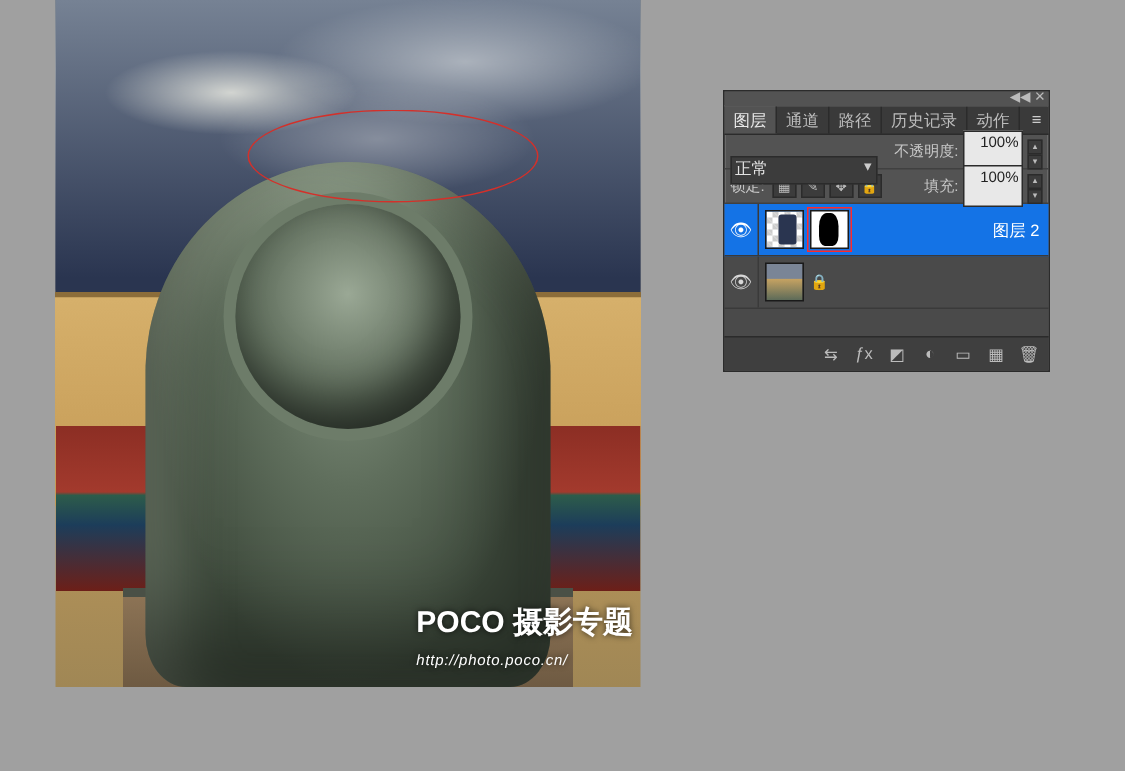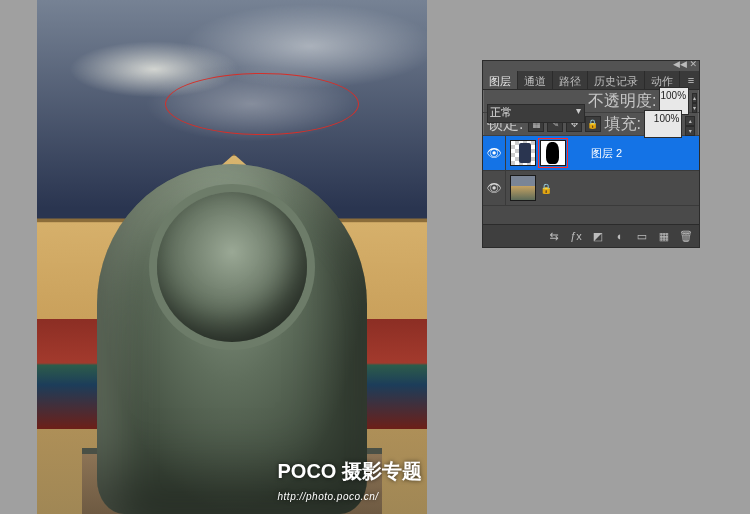--- a/index.html
+++ b/index.html
@@ -13,21 +13,21 @@
     overflow: hidden;
     position: relative;
   }
 
   
   .photo {
     position: absolute;
     left: 37px;
     top: 0;
     width: 390px;
-    height: 514px;
+    height: 458px;
     background: linear-gradient(to bottom,
       #5a6a7c 0%, #9fa8b0 10%, #6d7b90 20%, #2e3a53 35%, #1e2840 42%,
       #caa767 45%, #d2ad6e 55%, #b9965a 70%, #a08755 100%);
     overflow: hidden;
   }
   .sky-clouds {
     position: absolute;
     inset: 0 0 55% 0;
     background:
       radial-gradient(ellipse 120px 40px at 30% 30%, rgba(240,240,230,0.8), transparent 70%),
@@ -184,21 +184,21 @@
   }
 
   .row {
     display: flex;
     align-items: center;
     height: 22px;
     padding: 0 4px;
     border-bottom: 1px solid #404040;
     gap: 3px;
   }
-  .row label { color: #c8c8c8; font-size: 16px; white-space: nowrap; }
+  .row label { color: #c8c8c8; font-size: 10px; white-space: nowrap; }
   .blend-select {
     flex: 0 0 92px;
     height: 17px;
     background: #3c3c3c;
     border: 1px solid #2b2b2b;
     color: #e2e2e2;
     font-size: 11px;
     padding: 0 2px;
     position: relative;
     margin-top: 24px;
@@ -324,20 +324,21 @@
     background: linear-gradient(#7a8596 40%, #c5a262 42%, #5d6b59);
   }
   .mask-frame {
     border: 1px solid #ff2a2a;
     padding: 1px;
   }
   .layer .name {
     margin-left: 19px;
     font-size: 11px;
     flex: 1;
+    text-align: right;
   }
   .layer .lock {
     font-size: 10px;
     color: #ddd;
   }
 
   .panel-footer {
     height: 22px;
     background: #3f3f3f;
     border-top: 1px solid #2b2b2b;

